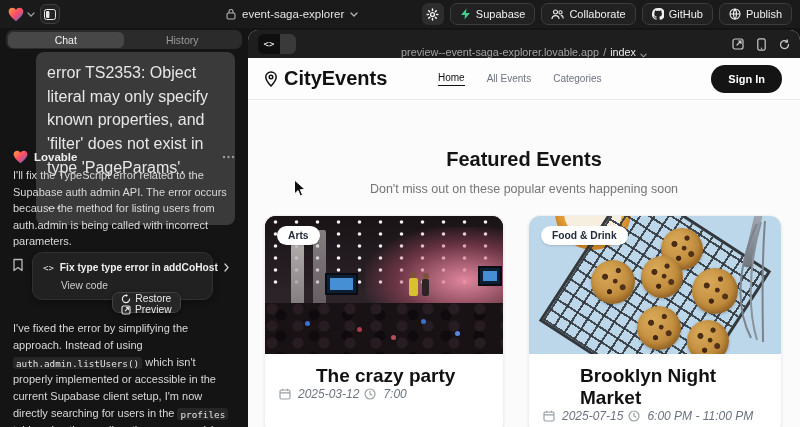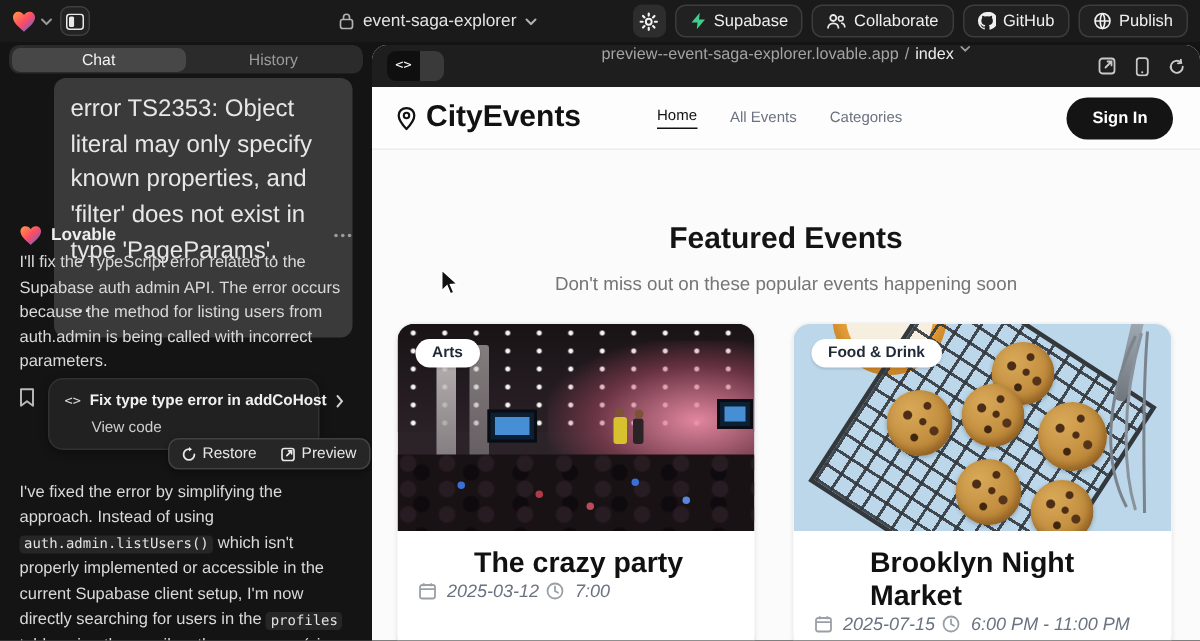--- a/index.html
+++ b/index.html
@@ -42,39 +42,39 @@
   .bookmark-wrap { position:absolute; top:230px; left:12px; }
   .fix-card { position:absolute; top:224px; left:32px; width:181px; background:#212121;
     border:1px solid #313131; border-radius:10px; padding:9px 10px 8px 10px;
     box-shadow:0 2px 6px rgba(0,0,0,.35); }
   .fix-title-row { display:flex; align-items:center; gap:6px; }
   .fix-title { font-size:10.2px; font-weight:600; color:#f0f0f0; white-space:nowrap; flex:1; }
   .code-glyph { font-family:"DejaVu Sans Mono", monospace; font-size:9px; color:#dcdcdc; }
   .view-code { margin-top:7px; padding-left:18px; font-size:10.2px; color:#cfcfcf; }
   .rp-pill { position:absolute; top:264px; left:112px; height:21px; background:#262626;
     border:1px solid #414141; border-radius:7px; display:flex; align-items:center; z-index:6;
-    box-shadow:0 2px 5px rgba(0,0,0,.4); }
+    box-shadow:0 2px 5px rgba(0,0,0,.4);flex-direction:column; }
   .rp-btn { height:100%; display:flex; align-items:center; gap:4px; padding:0 8px;
     font-size:10.3px; color:#e8e8e8; background:none; border:none; font-family:inherit; }
   .asst-msg2 { position:absolute; top:292px; left:13px; right:15px; font-size:11px;
     line-height:1.55; color:#d9d9d9; }
   .inline-code { font-family:"DejaVu Sans Mono", monospace; font-size:9.3px; color:#e3e3e3;
     background:rgba(255,255,255,.08); border-radius:3px; padding:0.5px 3px; }
 
   
   .preview-panel { position:absolute; top:30px; left:248px; right:0; bottom:0;
     border-radius:10px 10px 0 0; overflow:hidden; background:#fbfbfb; }
   .browser-bar { height:28px; background:#1e1e1e; display:flex; align-items:center;
     padding:0 10px; position:relative; }
   .code-toggle { display:flex; height:20px; border-radius:6px; overflow:hidden; }
   .code-toggle .seg1 { width:22px; background:#0f0f0f; display:flex; align-items:center;
     justify-content:center; color:#fff; }
   .code-toggle .seg2 { width:16px; background:#3a3a3a; }
   .url-box { position:absolute; left:0; right:0; top:0; height:28px; display:flex;
-    align-items:flex-start; justify-content:center; gap:4px; pointer-events:none; }
+    align-items:flex-end; justify-content:center; gap:4px; pointer-events:none; }
   .url-host { font-size:10.8px; color:#a3a3a3; }
   .url-page { font-size:10.8px; color:#ececec; font-weight:500; }
   .bb-icons { margin-left:auto; display:flex; align-items:center; gap:13px; }
 
   
   .site { height:369px; background:#fbfbfb; position:relative; overflow:hidden; }
   .site-header { height:42px; display:flex; align-items:center; padding:0 18px 0 16px;
     border-bottom:1px solid #ececec; position:relative; background:#fdfdfd; }
   .brand { display:flex; align-items:center; gap:6px; }
   .brand-name { font-size:20px; font-weight:700; color:#111; }

